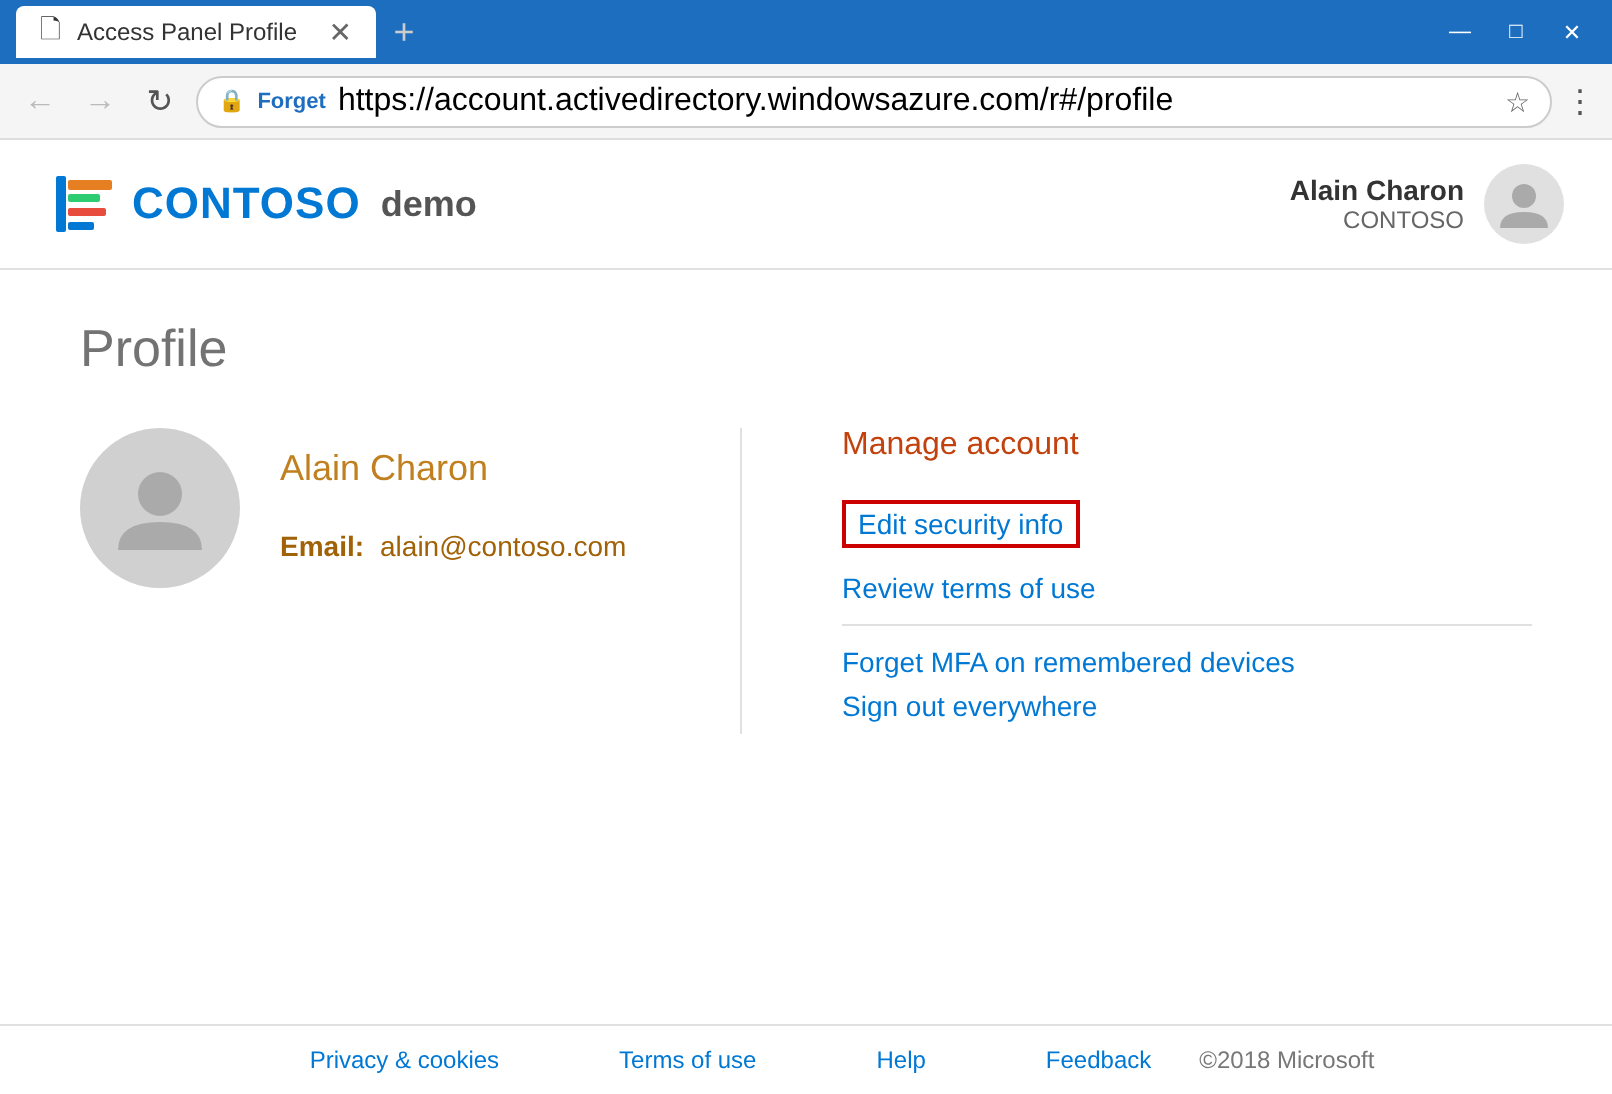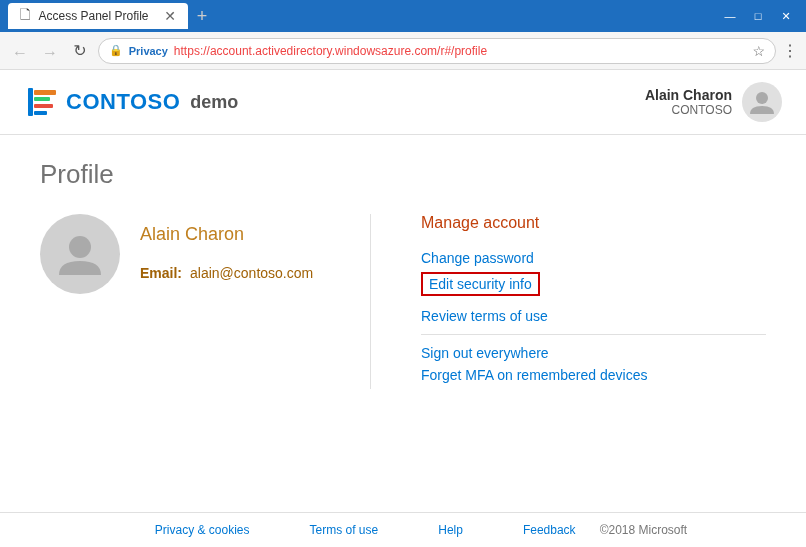--- a/index.html
+++ b/index.html
@@ -98,22 +98,22 @@
       align-items: center;
       gap: 3px;
       color: #1e6ebf;
       font-size: 11px;
       font-weight: 600;
     }
     .lock-icon {
       font-size: 11px;
     }
     .url-text {
-      color: #ef4444;
-      font-size: 12px;
+      color: #000000;
+      font-size: 16px;
     }
     .star-icon {
       margin-left: auto;
       color: #666;
       font-size: 14px;
     }
     .menu-icon {
       color: #555;
       font-size: 16px;
       cursor: pointer;
@@ -327,21 +327,21 @@
     <span>←</span>
   </div>
   <div class="nav-btn disabled">
     <span>→</span>
   </div>
   <div class="nav-btn">
     <span>↻</span>
   </div>
   <div class="address-bar">
     <span class="lock-icon">🔒</span>
-    <span class="secure-badge">Privacy</span>
+    <span class="secure-badge">Forget</span>
     <span class="url-text">https://account.activedirectory.windowsazure.com/r#/profile</span>
     <span class="star-icon">☆</span>
   </div>
   <div class="menu-icon">⋮</div>
 </div>
 
 <div class="page-content">
 
   <div class="app-header">
     <div class="logo-area contoso-logo">
@@ -391,32 +391,31 @@
             <span>alain@contoso.com</span>
           </div>
         </div>
       </div>
 
       <div class="divider-vertical"></div>
 
       <div class="manage-section">
         <div class="manage-title">Manage account</div>
 
-        <a class="manage-link">Change password</a>
 
         <div style="margin-bottom:6px;text-decoration:underline;">
           <a class="manage-link highlighted-link">Edit security info</a>
         </div>
 
         <a class="manage-link">Review terms of use</a>
 
         <hr class="manage-divider">
 
+        <a class="manage-link">Forget MFA on remembered devices</a>
         <a class="manage-link">Sign out everywhere</a>
-        <a class="manage-link">Forget MFA on remembered devices</a>
       </div>
     </div>
   </div>
 
   <div class="footer">
     <a class="footer-link">Privacy &amp; cookies</a>
     <a class="footer-link">Terms of use</a>
     <a class="footer-link">Help</a>
     <a class="footer-link">Feedback</a>
     <span class="footer-copyright">©2018 Microsoft</span>

